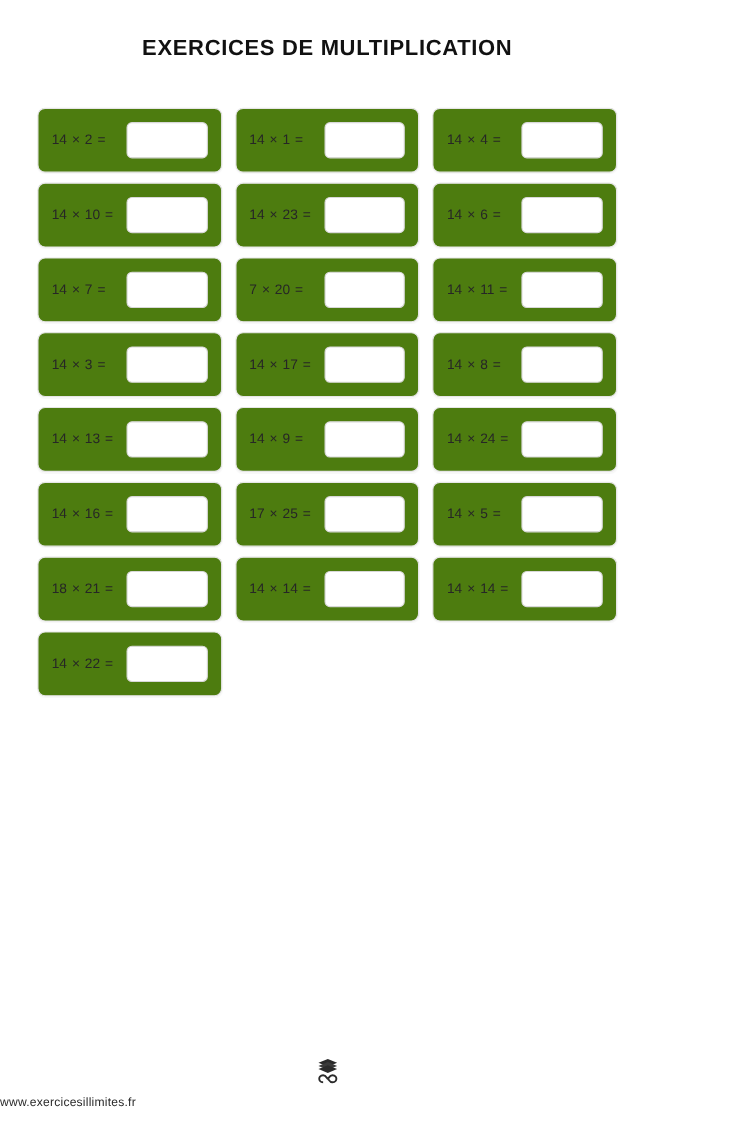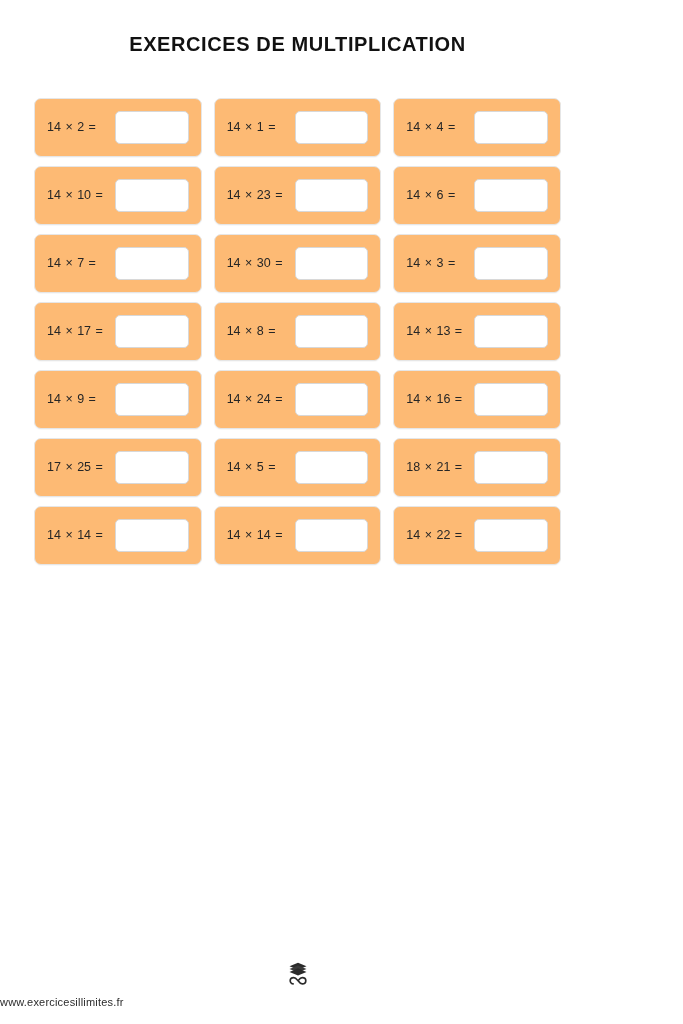--- a/index.html
+++ b/index.html
@@ -34,21 +34,21 @@
   }
   .grid {
     margin-top: 42px;
     padding: 0 34px;
     display: grid;
     grid-template-columns: repeat(3, 1fr);
     column-gap: 12px;
     row-gap: 9px;
   }
   .card {
-    background: #fdba74;
+    background: #4d7c0f;
     border: 1px solid #e6e6e6;
     border-radius: 7px;
     height: 59px;
     box-sizing: border-box;
     display: flex;
     align-items: center;
     padding: 0 12px;
     gap: 6px;
     box-shadow: 0 1px 1px rgba(0,0,0,0.03);
   }
@@ -121,21 +121,25 @@
     <div class="card">
       <span class="expr">14 × 6 =</span>
       <div class="answer-box"></div>
     </div>
     <div class="card">
       <span class="expr">14 × 7 =</span>
       <div class="answer-box"></div>
     </div>
 
     <div class="card">
-      <span class="expr">14 × 30 =</span>
+      <span class="expr">7 × 20 =</span>
+      <div class="answer-box"></div>
+    </div>
+    <div class="card">
+      <span class="expr">14 × 11 =</span>
       <div class="answer-box"></div>
     </div>
     <div class="card">
       <span class="expr">14 × 3 =</span>
       <div class="answer-box"></div>
     </div>
 
     <div class="card">
       <span class="expr">14 × 17 =</span>
       <div class="answer-box"></div>

